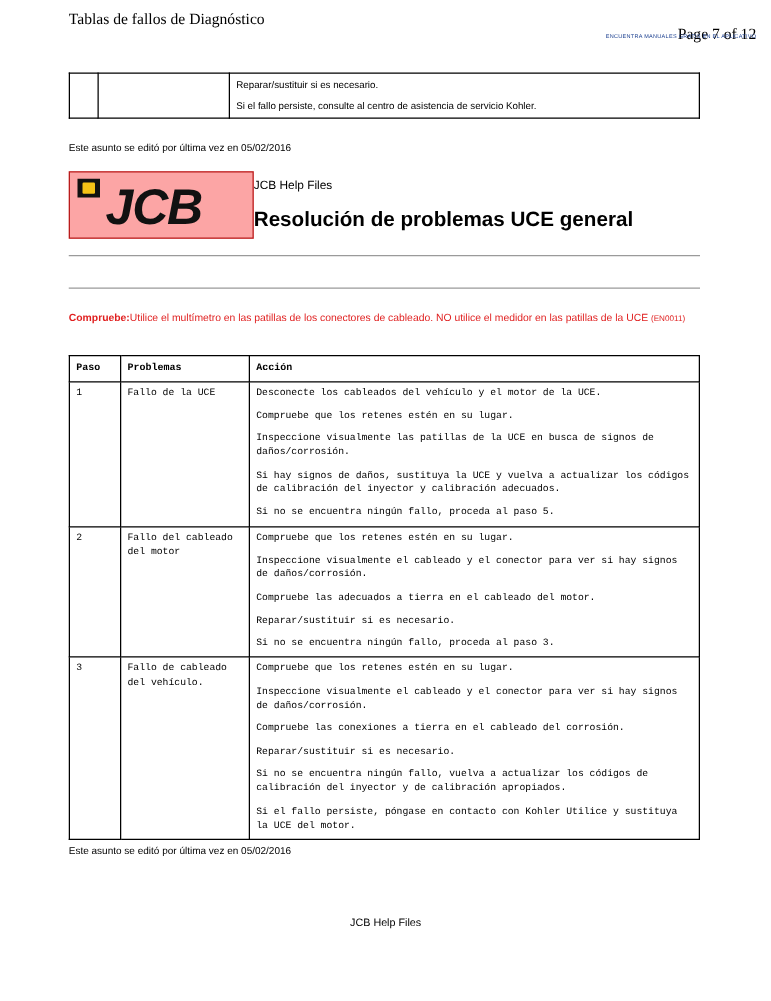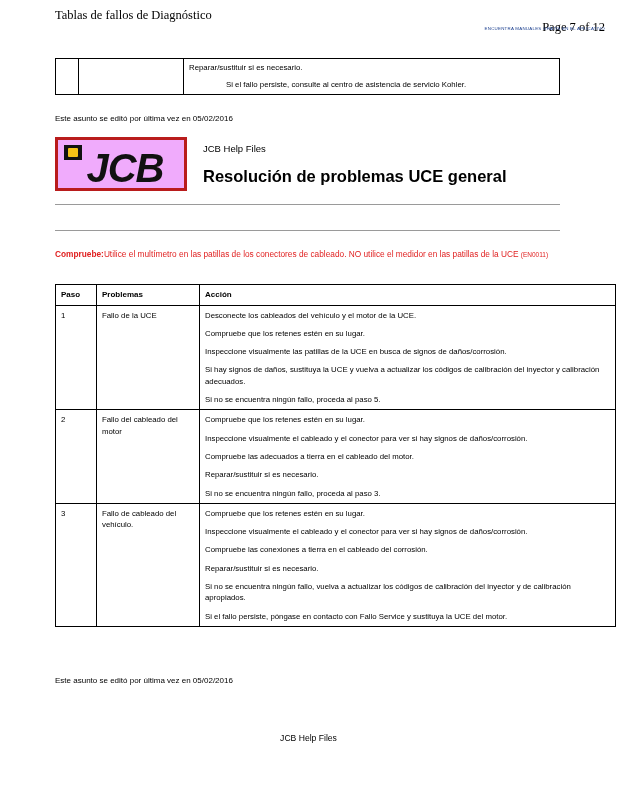--- a/index.html
+++ b/index.html
@@ -110,21 +110,21 @@
   .top-table td {
     border: 1px solid #000;
     vertical-align: top;
     padding: 3px 5px;
     line-height: 1.45;
   }
   .top-table .c1 { width: 12px; }
   .top-table .c2 { width: 94px; }
   .top-table .c3 { width: auto; }
   .top-table .line { margin: 0 0 6px 0; }
-  .top-table .line:last-child { margin-bottom: 0; margin-left: 37px; }
+  .top-table .line:last-child { margin-bottom: 0; }
 
   .edited-note {
     position: absolute;
     left: 55px;
     font-family: "Liberation Sans", sans-serif;
     font-size: 8px;
     color: #000;
   }
   .edited-note.first { top: 114px; }
   .edited-note.second { top: 676px; }
@@ -134,24 +134,24 @@
     position: absolute;
     left: 55px;
     top: 137px;
     width: 505px;
     height: 60px;
   }
   .jcb-logo {
     position: absolute;
     left: 0;
     top: 0;
-    width: 132px;
+    width: 148px;
     height: 54px;
-    background: #f0abfc;
-    border: 3px solid #b91c1c;
+    background: #fca5a5;
+    border: 1px solid #b91c1c;
     box-sizing: border-box;
     overflow: hidden;
   }
   .jcb-logo .corner {
     position: absolute;
     left: 6px;
     top: 5px;
     width: 18px;
     height: 15px;
     background: #111;
@@ -239,24 +239,24 @@
   .important-note .code {
     font-size: 6.5px;
     color: #e01f1f;
   }
 
   
   .main-table {
     position: absolute;
     left: 55px;
     top: 284px;
-    width: 561px;
+    width: 505px;
     border-collapse: collapse;
     table-layout: fixed;
-    font-family: Liberation Sans, sans-serif;
+    font-family: Liberation Mono, monospace;
     font-size: 7.8px;
   }
   .main-table th, .main-table td {
     border: 1px solid #000;
     vertical-align: top;
     padding: 4px 5px;
     line-height: 1.45;
     text-align: left;
   }
   .main-table th {
@@ -361,21 +361,21 @@
       </tr>
       <tr>
         <td>3</td>
         <td>Fallo de cableado del vehículo.</td>
         <td>
           <p class="line">Compruebe que los retenes estén en su lugar.</p>
           <p class="line">Inspeccione visualmente el cableado y el conector para ver si hay signos de daños/corrosión.</p>
           <p class="line">Compruebe las conexiones a tierra en el cableado del corrosión.</p>
           <p class="line">Reparar/sustituir si es necesario.</p>
           <p class="line">Si no se encuentra ningún fallo, vuelva a actualizar los códigos de calibración del inyector y de calibración apropiados.</p>
-          <p class="line">Si el fallo persiste, póngase en contacto con Fallo Service y sustituya la UCE del motor.</p>
+          <p class="line">Si el fallo persiste, póngase en contacto con Kohler Utilice y sustituya la UCE del motor.</p>
         </td>
       </tr>
     </tbody>
   </table>
 
   <div class="edited-note second">Este asunto se editó por última vez en 05/02/2016</div>
 
   <div class="footer">JCB Help Files</div>
 
 </div>

